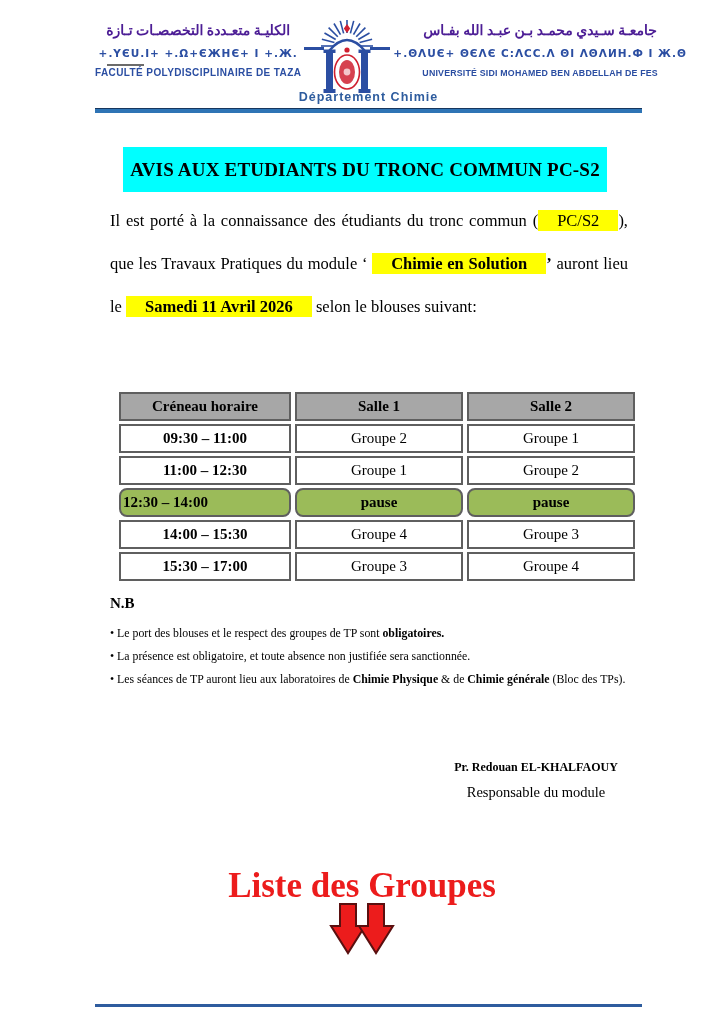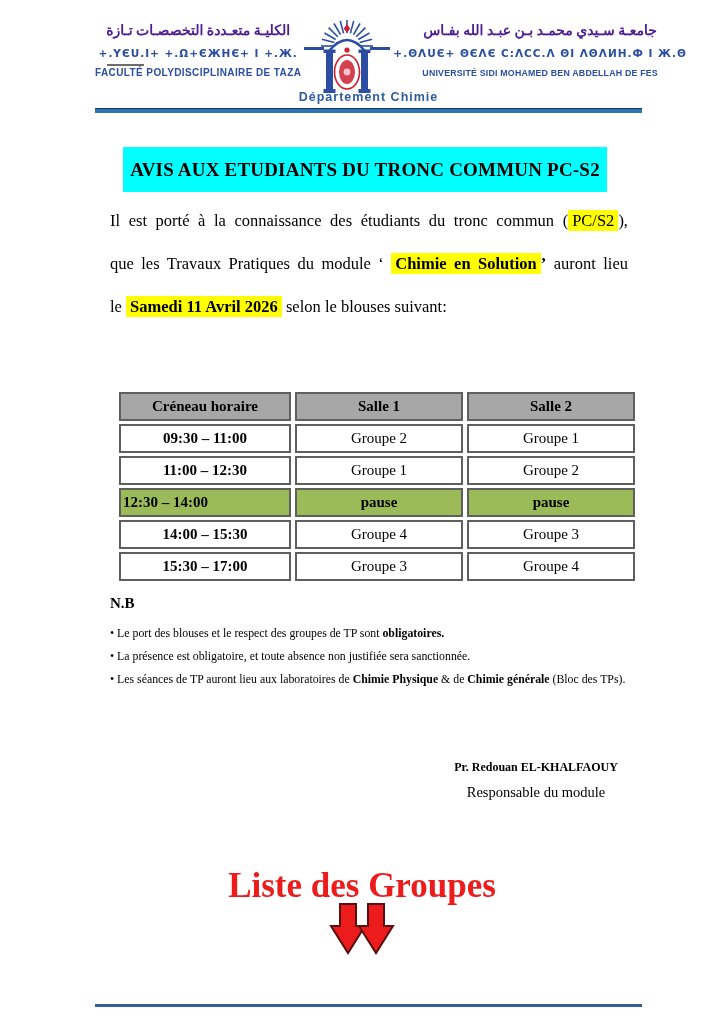--- a/index.html
+++ b/index.html
@@ -22,29 +22,29 @@
         font-family:"Liberation Sans",sans-serif;font-weight:bold;color:#2e5c9e;font-size:12.5px;letter-spacing:1px;}
   .hdr-rule{position:absolute;left:95px;top:108px;width:547px;height:4px;background:#2e74b5;border-top:1px solid #17365d;}
   
   .title-bar{position:absolute;left:123px;top:147px;width:484px;height:45px;background:#00ffff;
              display:flex;align-items:center;justify-content:center;}
   .title-bar span{font-weight:bold;font-size:19px;letter-spacing:.2px;}
   
   .para{position:absolute;left:110px;top:199px;width:518px;font-size:16.5px;}
   .para .line{height:43px;line-height:43px;white-space:nowrap;}
   .para .just{text-align:justify;text-align-last:justify;white-space:normal;}
-  .hl-y{background:#ffff00;padding:1px 4px;}
+  .hl-y{background:#ffff00;padding:1px 19px;}
   .b{font-weight:bold;}
   
   .tp-table{position:absolute;left:115px;top:389px;width:516px;border-spacing:4px 3px;table-layout:fixed;
             font-size:15px;}
   .tp-table th,.tp-table td{border:2px solid #5f5f5f;text-align:center;padding:2px 12px;line-height:21px;background:#fff;}
   .tp-table th{background:#a7a7a7;font-weight:bold;}
   .tp-table td.time-cell{font-weight:bold;}
-  .tp-table tr.pause-row td{background:#9bbb59;font-weight:bold;}
+  .tp-table tr.pause-row td{background:#9bbb59;font-weight:bold;border-radius:8px;}
   .tp-table tr.pause-row td.time-cell{text-align:left;padding-left:2px;}
   
   .nb{position:absolute;left:110px;top:595px;width:520px;}
   .nb-head{font-weight:bold;font-size:15px;margin-bottom:10px;}
   .nb-bullet{font-size:11.8px;line-height:23px;}
   .nb-bullet::before{content:"\2022  ";}
   
   .sig{position:absolute;left:420px;top:750px;width:232px;text-align:center;}
   .sig-name{font-weight:bold;font-size:12px;line-height:18px;margin-top:8px;}
   .sig-role{font-size:14.5px;line-height:18px;margin-top:7px;}

